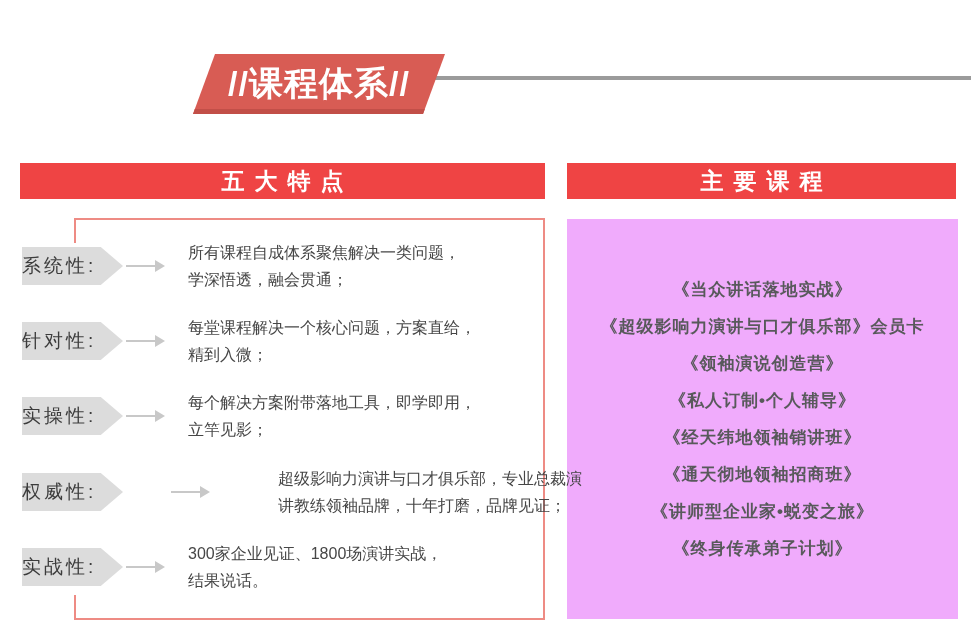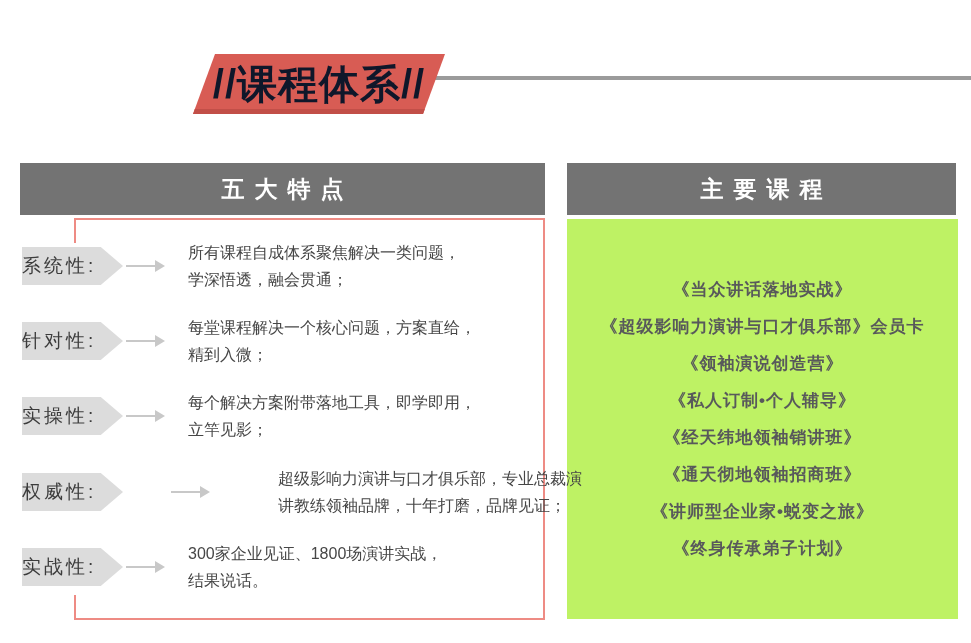--- a/index.html
+++ b/index.html
@@ -33,32 +33,32 @@
     z-index: 2;
   }
   .banner::after {
     content: "";
     position: absolute;
     left: 0; bottom: 0;
     width: 100%; height: 5px;
     background: #c24f48;
   }
   .banner-title {
-    color: #0f172a;
-    font-size: 40px;
+    color: #ffffff;
+    font-size: 34px;
     font-weight: bold;
     letter-spacing: 1px;
     white-space: nowrap;
   }
 
   
   .bar {
     position: absolute;
-    top: 163px; height: 52px;
-    background: #737373;
+    top: 163px; height: 36px;
+    background: #ef4444;
     display: flex; align-items: center; justify-content: center;
   }
   .bar-left  { left: 20px;  width: 525px; }
   .bar-right { left: 567px; width: 389px; }
   .bar-text {
     color: #ffffff;
     font-size: 23px;
     font-weight: bold;
     letter-spacing: 10px;
     text-indent: 10px;
@@ -117,21 +117,21 @@
     color: #464646;
     white-space: pre-line;
     width: 370px;
   }
 
   
   .course-panel {
     position: absolute;
     left: 567px; top: 219px;
     width: 391px; height: 400px;
-    background: #bef264;
+    background: #f0abfc;
     display: flex;
     flex-direction: column;
     justify-content: center;
     align-items: center;
   }
   .course-line {
     height: 37px;
     display: flex; align-items: center; justify-content: center;
     font-size: 17px;
     font-weight: bold;

